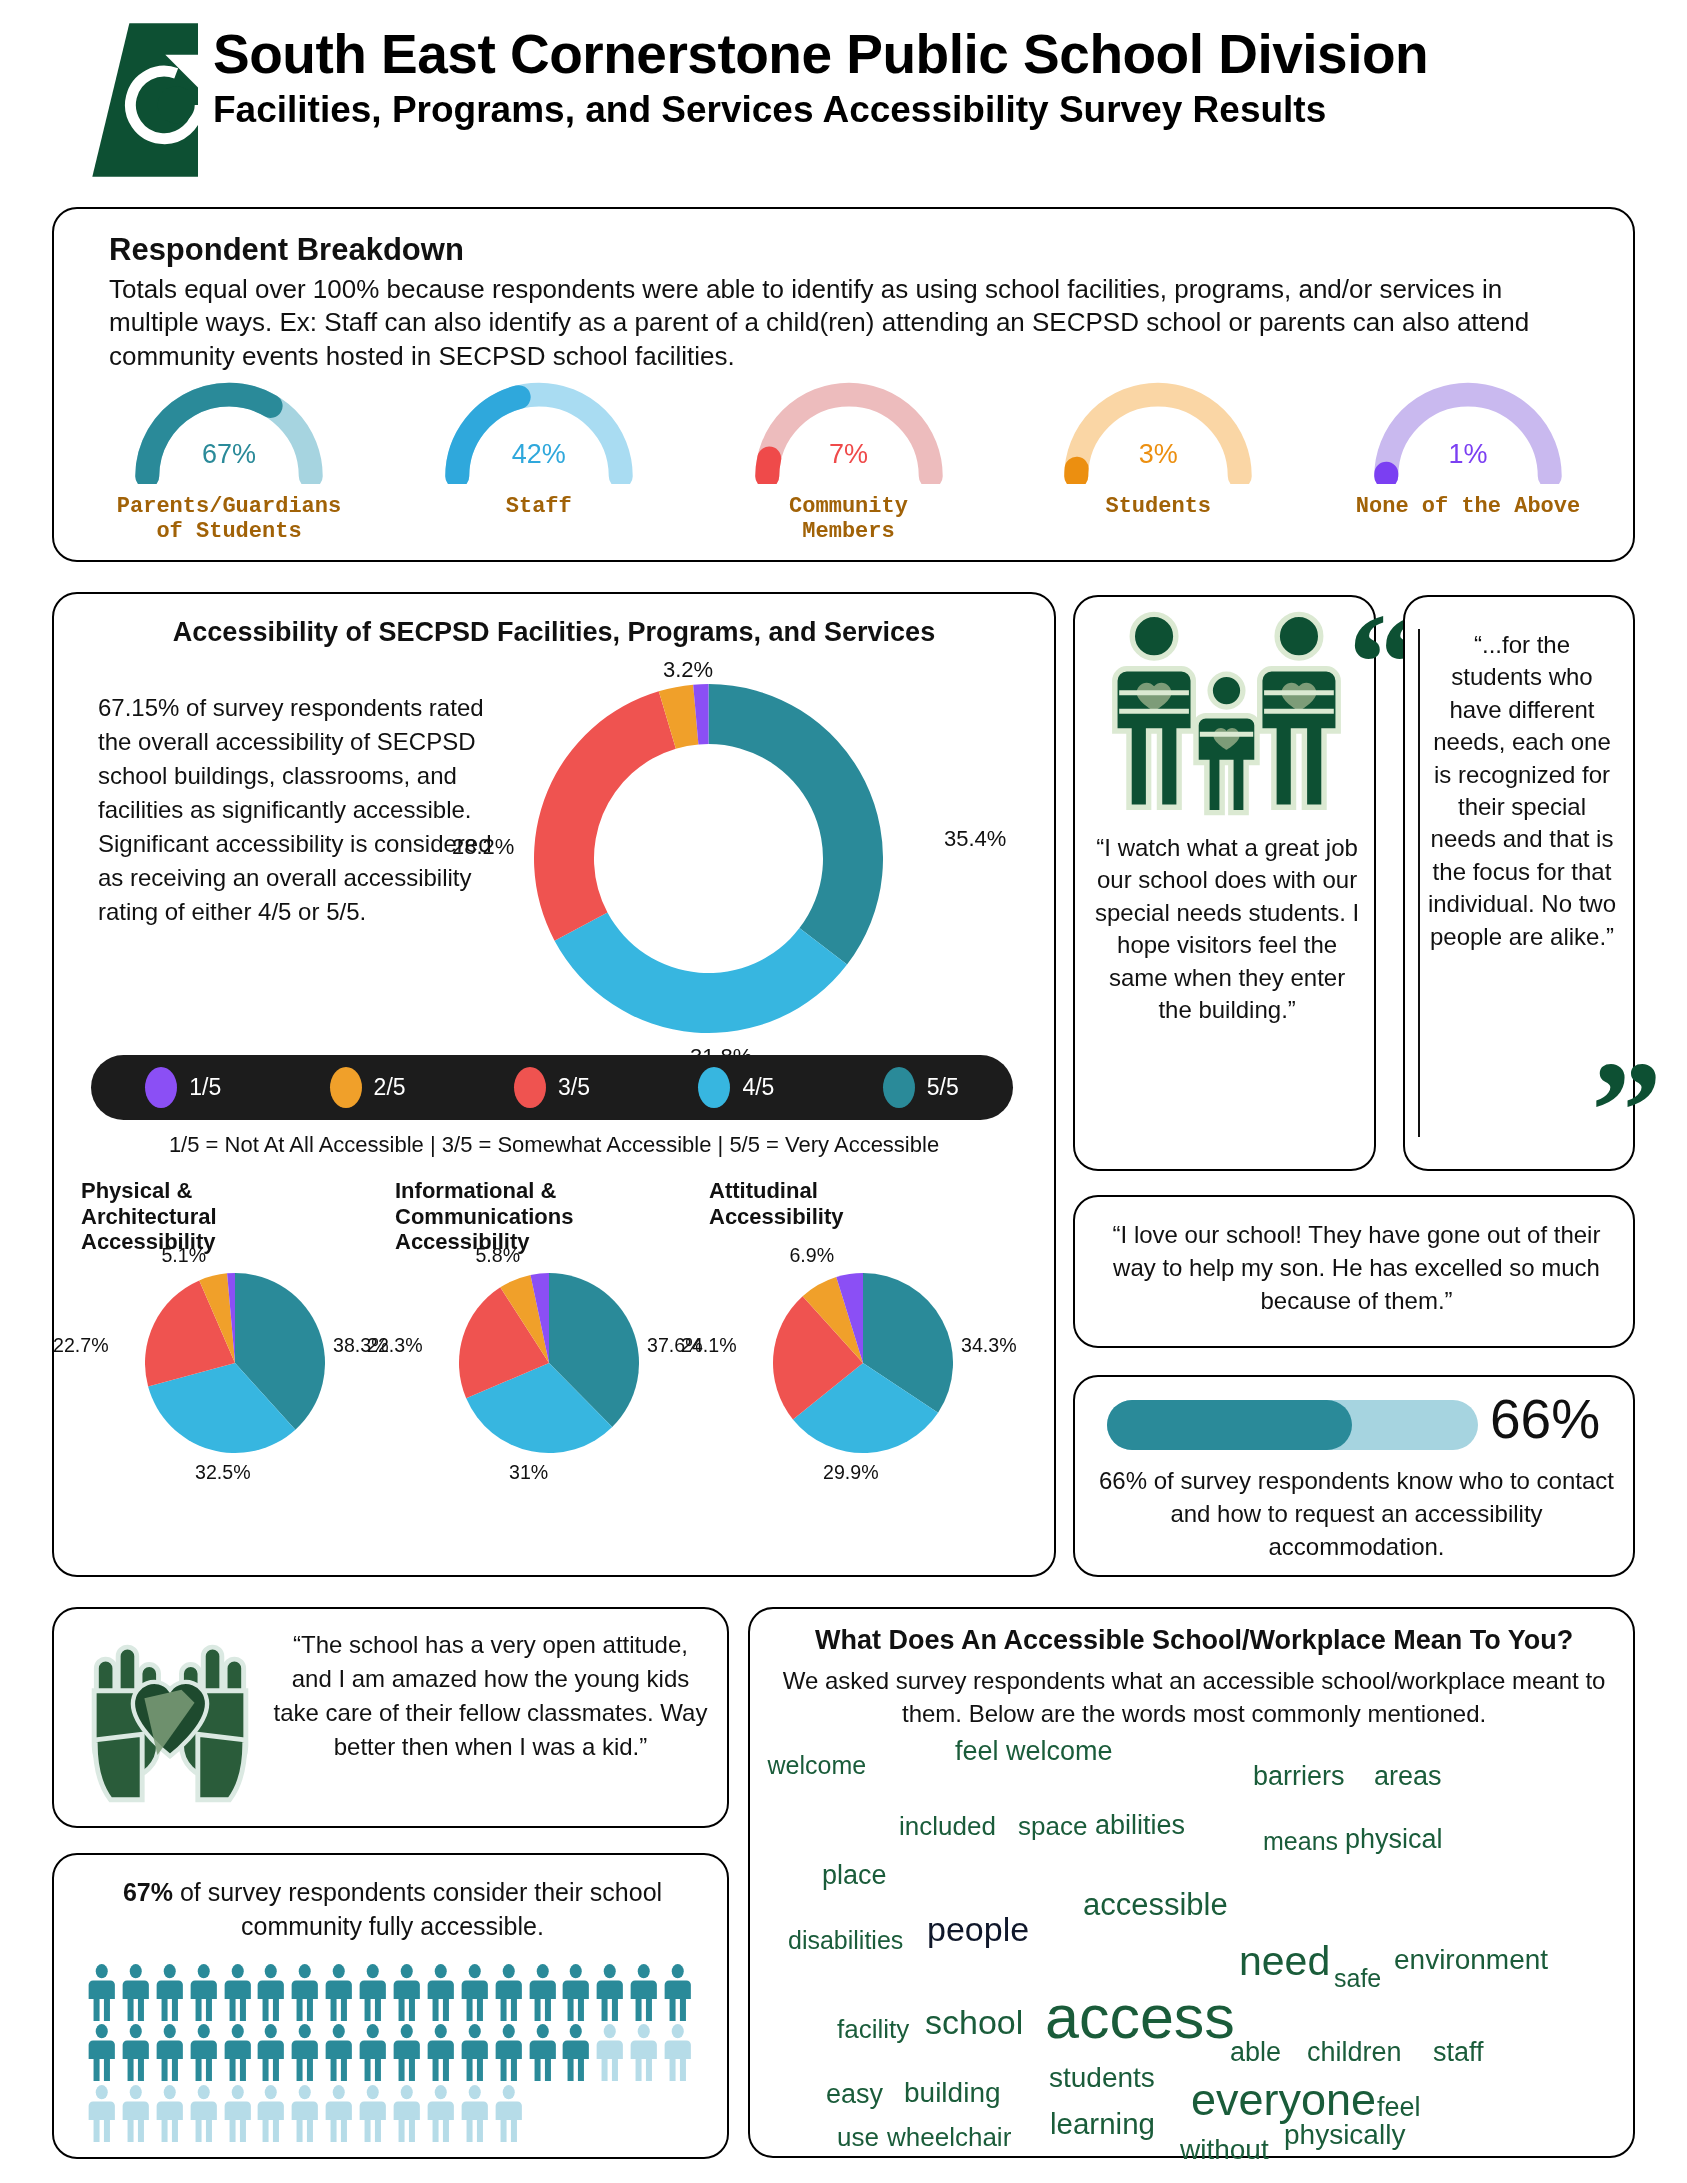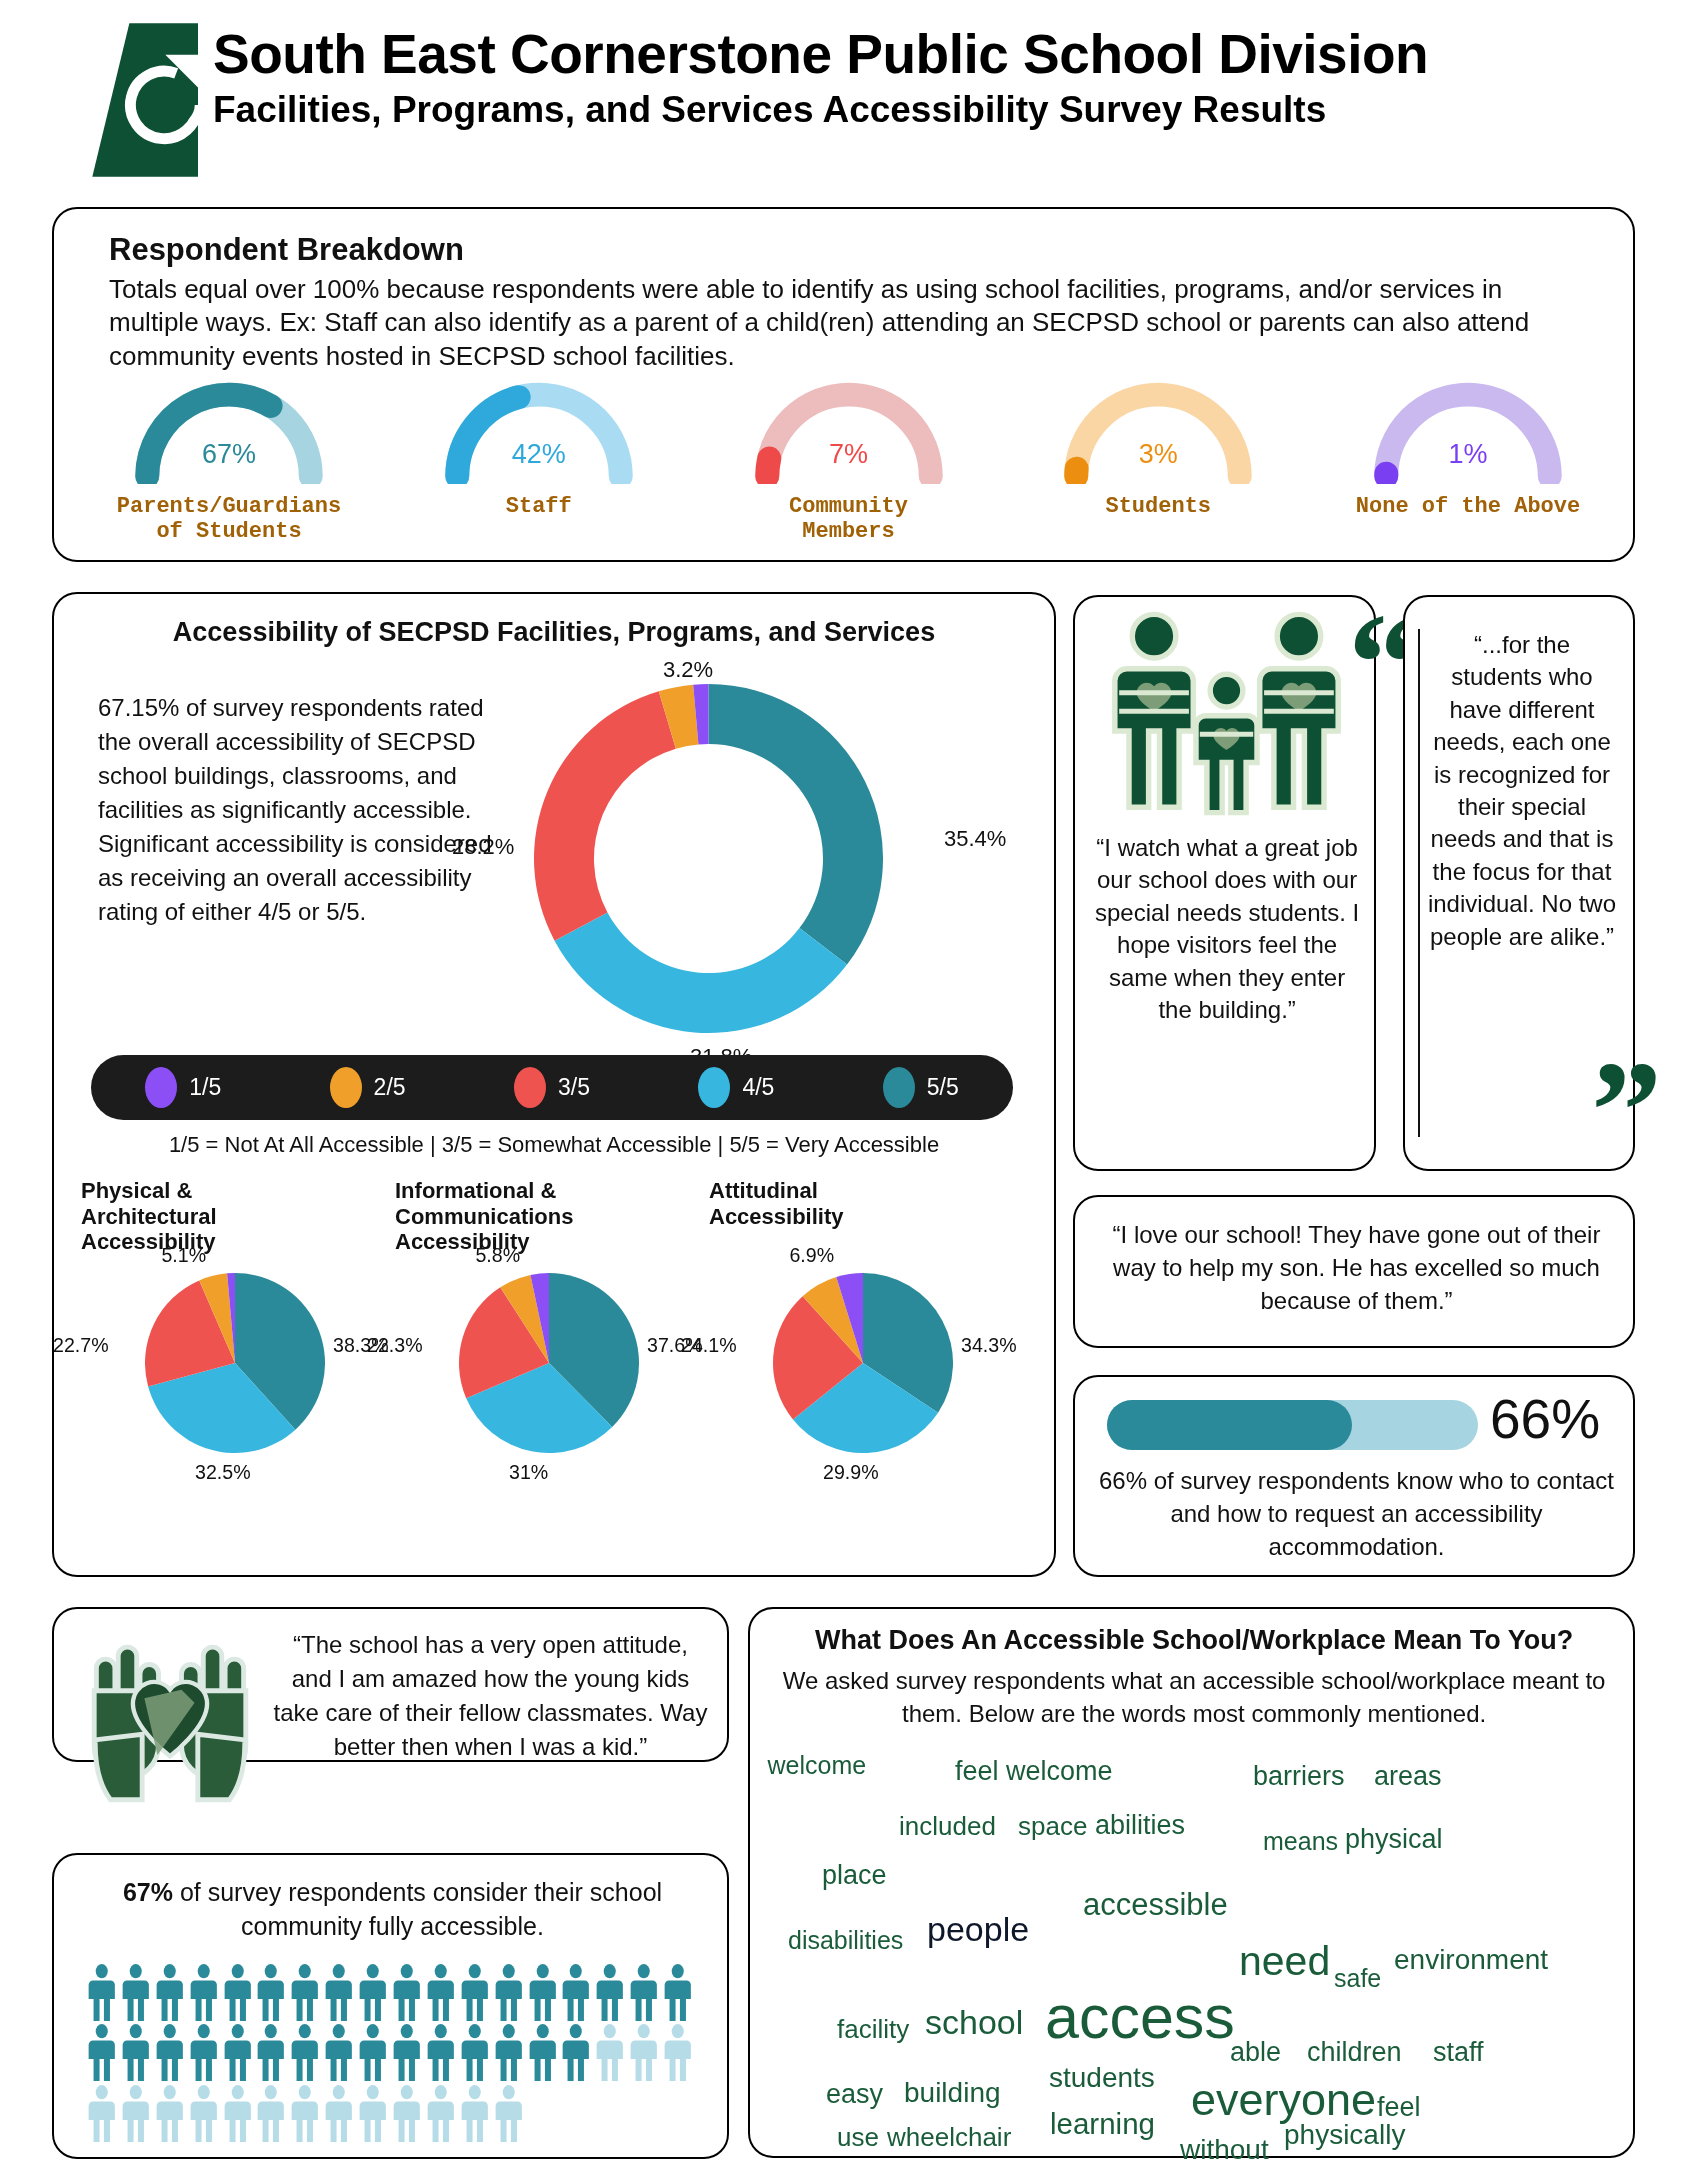--- a/index.html
+++ b/index.html
@@ -75,21 +75,21 @@
   #quote-love{left:1073px;top:1195px;width:562px;height:153px;}
   .ql-text{position:absolute;left:22px;top:21px;width:519px;text-align:center;font-size:24px;line-height:1.38;}
 
   #know-card{left:1073px;top:1375px;width:562px;height:202px;}
   .progress{position:absolute;left:32px;top:23px;width:371px;height:50px;background:#a6d4e0;border-radius:27px;}
   .progress .fill{height:50px;background:#2a8a99;border-radius:27px;}
   .progress-pct{position:absolute;left:415px;top:15.3px;font-size:55px;line-height:1;}
   .know-text{position:absolute;left:22px;top:87px;width:519px;text-align:center;font-size:24px;line-height:1.38;}
 
   
-  #hands-card{left:52px;top:1607px;width:677px;height:155px;}
+  #hands-card{left:52px;top:1607px;width:677px;height:221px;}
   .hands-icon{position:absolute;left:26px;top:16.4px;width:180px;height:186px;}
   .hands-icon svg{display:block;}
   .hands-text{position:absolute;left:218px;top:18.6px;width:437px;text-align:center;font-size:24px;line-height:1.42;}
 
   #people67{left:52px;top:1853px;width:677px;height:306px;}
   .p67-text{position:absolute;left:22px;top:19.6px;width:633px;text-align:center;font-size:25px;line-height:1.38;}
   .p67-text b{font-weight:bold;}
   .pictogram{position:absolute;left:33px;top:109px;width:611px;}
   .picto-row{display:flex;gap:4.4px;height:57px;margin-bottom:3.3px;}
   .picto{width:29.5px;height:57px;}
@@ -551,21 +551,21 @@
           </svg>
         </div>
       </div>
   </div>
 
   <div class="card" id="wordcloud">
     <div class="wc-title">What Does An Accessible School/Workplace Mean To You?</div>
     <div class="wc-sub">We asked survey respondents what an accessible school/workplace meant to them. Below are the words most commonly mentioned.</div>
     <div class="wc-area" id="wc-area">
         <span class="w" style="left: 6.5px; top: 21px; font-size: 25px; color: rgb(26, 92, 58);">welcome</span>
-        <span class="w" style="left: 194px; top: 5.5px; font-size: 27px; color: rgb(26, 92, 58); margin-top: 20px;">feel welcome</span>
+        <span class="w" style="left: 194px; top: 5.5px; font-size: 27px; color: rgb(26, 92, 58);">feel welcome</span>
         <span class="w" style="left: 492px; top: 31px; font-size: 27px; color: rgb(26, 92, 58);">barriers</span>
         <span class="w" style="left: 613px; top: 31px; font-size: 27px; color: rgb(26, 92, 58);">areas</span>
         <span class="w" style="left: 138px; top: 81px; font-size: 26px; color: rgb(26, 92, 58);">included</span>
         <span class="w" style="left: 257px; top: 81px; font-size: 26px; color: rgb(26, 92, 58);">space</span>
         <span class="w" style="left: 334px; top: 80px; font-size: 27px; color: rgb(26, 92, 58);">abilities</span>
         <span class="w" style="left: 61px; top: 130px; font-size: 27px; color: rgb(26, 92, 58);">place</span>
         <span class="w" style="left: 502px; top: 97px; font-size: 25px; color: rgb(26, 92, 58);">means</span>
         <span class="w" style="left: 584px; top: 94px; font-size: 27px; color: rgb(26, 92, 58);">physical</span>
         <span class="w" style="left: 322px; top: 157px; font-size: 31px; color: rgb(26, 92, 58);">accessible</span>
         <span class="w" style="left: 27px; top: 196px; font-size: 25px; color: rgb(26, 92, 58);">disabilities</span>

